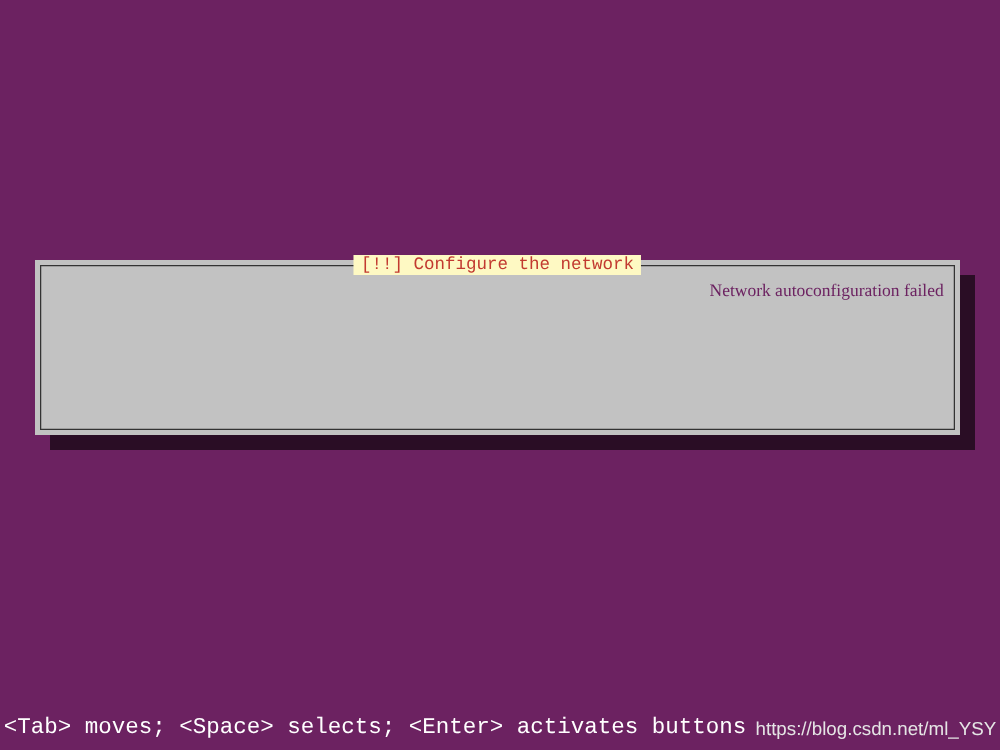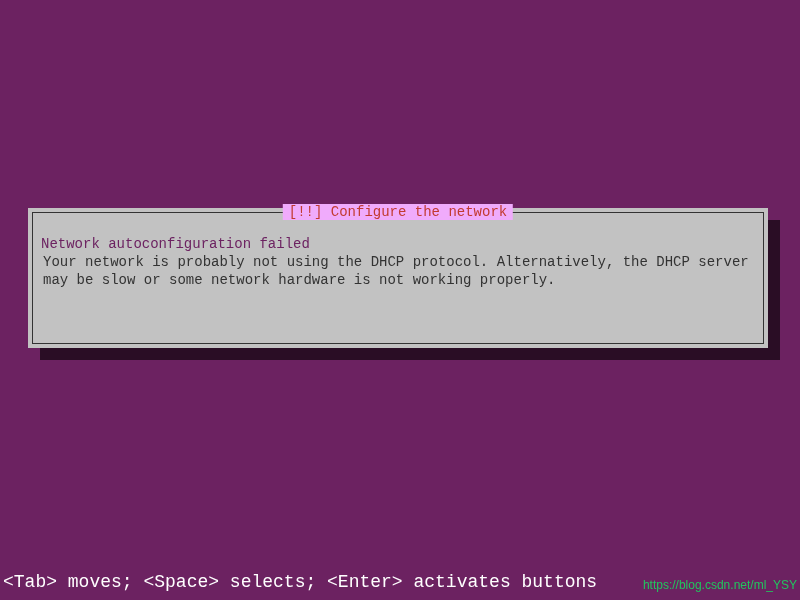--- a/index.html
+++ b/index.html
@@ -38,30 +38,31 @@
       height: 100%;
       border: 1px solid #333;
       position: relative;
       padding: 10px 8px;
     }
     .dialog-title {
       position: absolute;
       top: -9px;
       left: 50%;
       transform: translateX(-50%);
-      background: #f0abfc;
+      background: #fef9c3;
       padding: 0 6px;
       color: #c23a30;
       white-space: nowrap;
     }
     .dialog-subtitle {
-      text-align: left;
+      text-align: right;
       color: #6c2261;
-      margin-top: 13px;
+      margin-top: 3px;
       margin-bottom: 2px;
+      font-family: Liberation Serif, serif;
     }
     .dialog-message {
       color: #333;
       line-height: 1.25;
       padding: 0 2px;
     }
     .continue-wrap {
       text-align: center;
       margin-top: 20px;
     }
@@ -80,34 +81,33 @@
       right: 3px;
       display: flex;
       justify-content: space-between;
       align-items: flex-end;
     }
     .help-text {
       color: #fff;
       font-size: 18px;
     }
     .watermark {
-      color: #22c55e;
-      font-size: 12px;
+      color: #e5e5e5;
+      font-size: 15px;
       font-family: Arial, sans-serif;
     }
   </style>
 </head>
 <body>
 
 <div class="dialog-shadow"></div>
 
 <div class="dialog">
   <div class="dialog-inner">
     <div class="dialog-title">[!!] Configure the network</div>
     <div class="dialog-subtitle">Network autoconfiguration failed</div>
-    <div class="dialog-message">Your network is probably not using the DHCP protocol. Alternatively, the DHCP server may be slow or some network hardware is not working properly.</div>
   </div>
 </div>
 
 <div class="status-bar">
   <span class="help-text">&lt;Tab&gt; moves; &lt;Space&gt; selects; &lt;Enter&gt; activates buttons</span>
   <span class="watermark">https://blog.csdn.net/ml_YSY</span>
 </div>
 
 </body></html>

